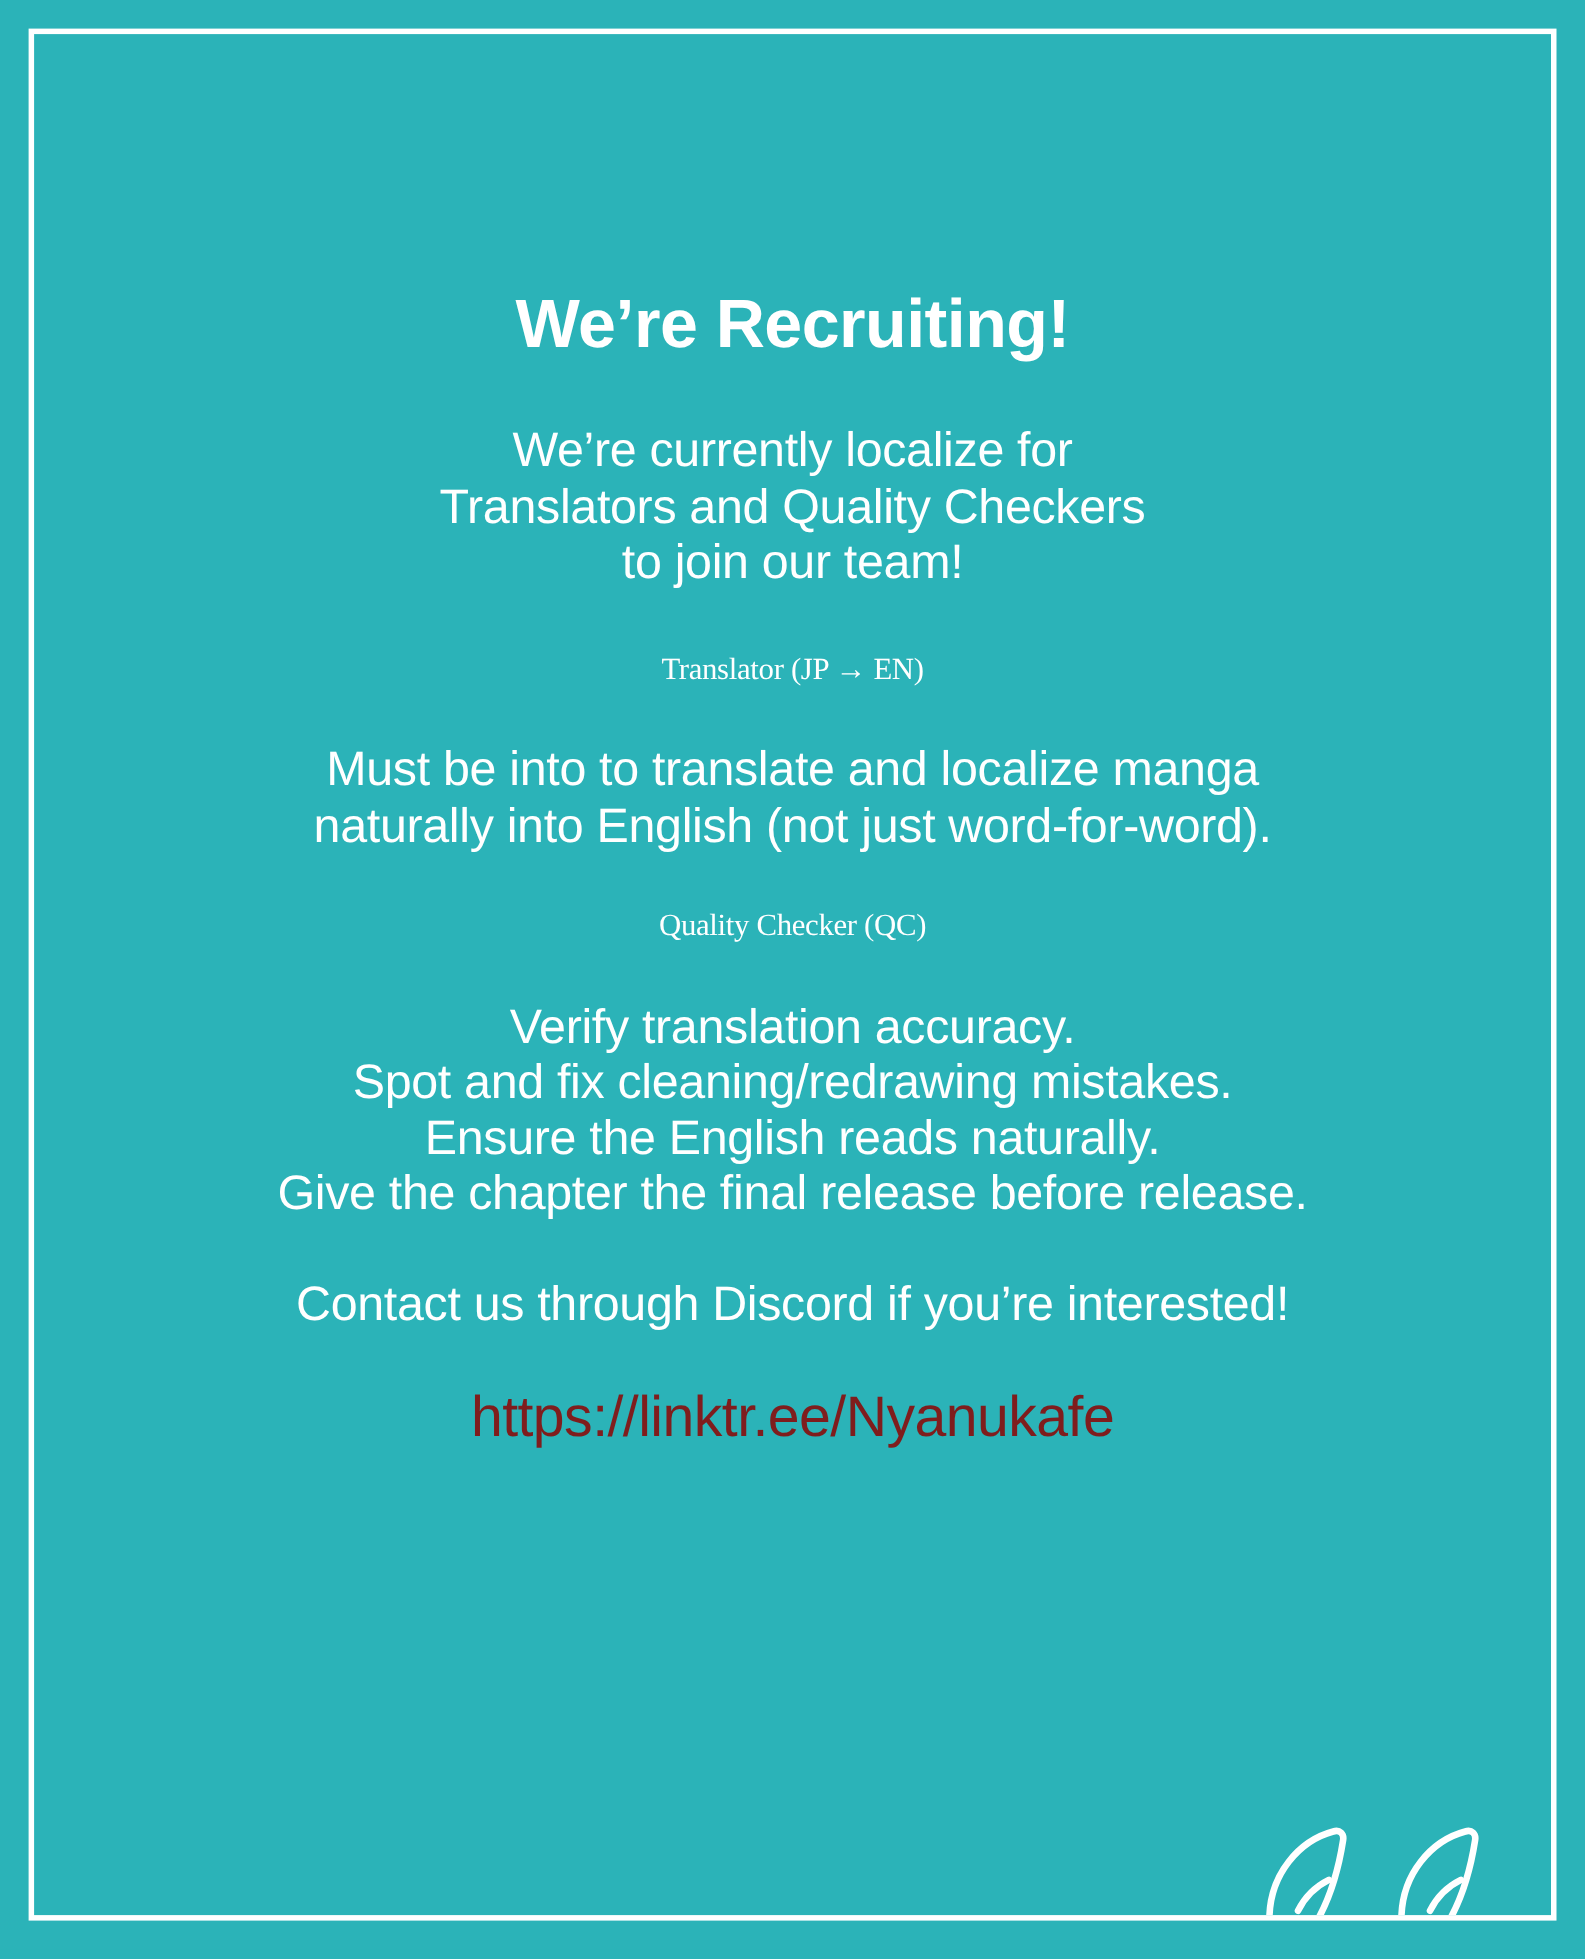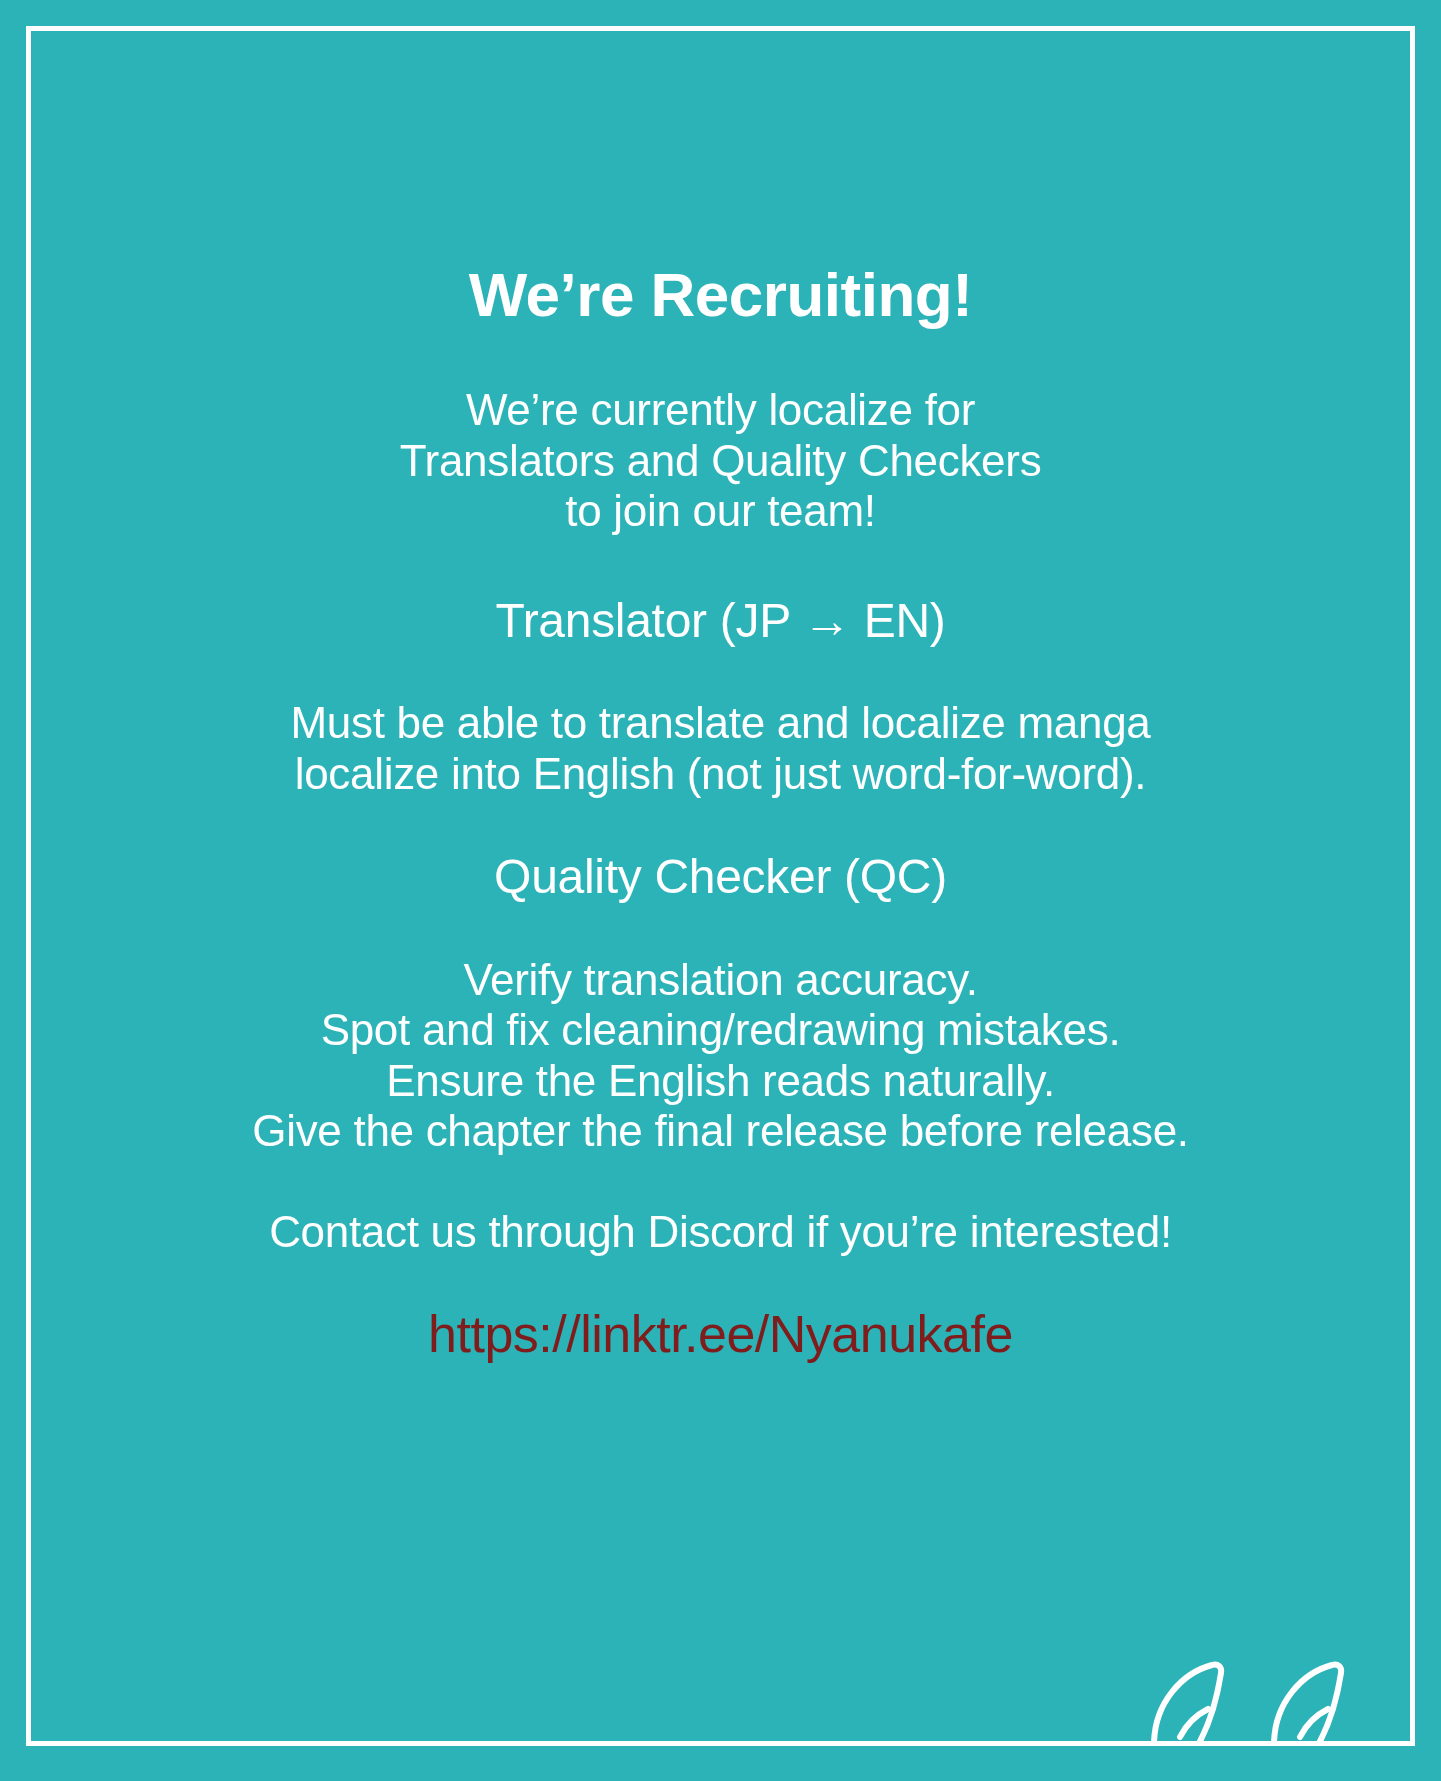--- a/index.html
+++ b/index.html
@@ -53,22 +53,23 @@
     letter-spacing: -0.3px;
   }
   .block .ln {
     display: block;
     white-space: nowrap;
   }
   .gap-lg { height: 56px; }
   .gap-md { height: 50px; }
   .gap-sm { height: 46px; }
   .role {
-    font-size: 48px;
+    font-size: 28px;
     letter-spacing: -0.3px;
+    font-family: Liberation Serif, serif;
   }
   .contact {
     font-size: 44px;
     letter-spacing: -0.3px;
   }
   .link {
     font-size: 52px;
     font-weight: 500;
     letter-spacing: -0.5px;
     color: #7f1d1d;
@@ -101,22 +102,22 @@
         <span class="ln">to join our team!</span>
       </p>
 
       <div class="gap-lg"></div>
 
       <p class="block role">Translator (JP → EN)</p>
 
       <div class="gap-md"></div>
 
       <p class="block">
-        <span class="ln">Must be able to translate and localize manga</span>
-        <span class="ln">localize into English (not just word-for-word).</span>
+        <span class="ln">Must be into to translate and localize manga</span>
+        <span class="ln">naturally into English (not just word-for-word).</span>
       </p>
 
       <div class="gap-md"></div>
 
       <p class="block role">Quality Checker (QC)</p>
 
       <div class="gap-md"></div>
 
       <p class="block">
         <span class="ln">Verify translation accuracy.</span>

